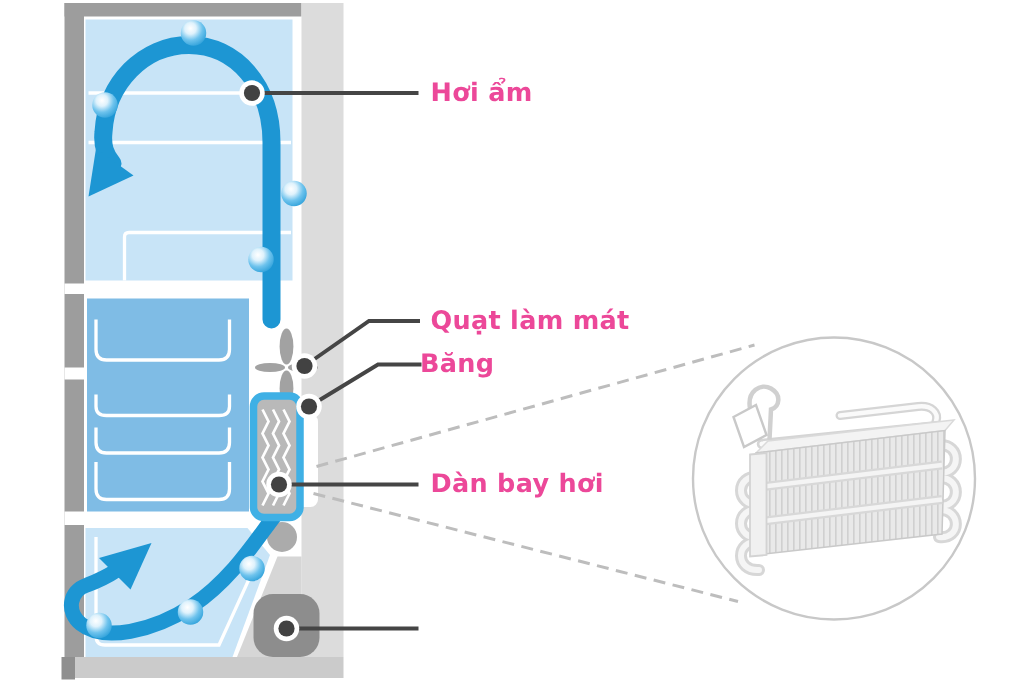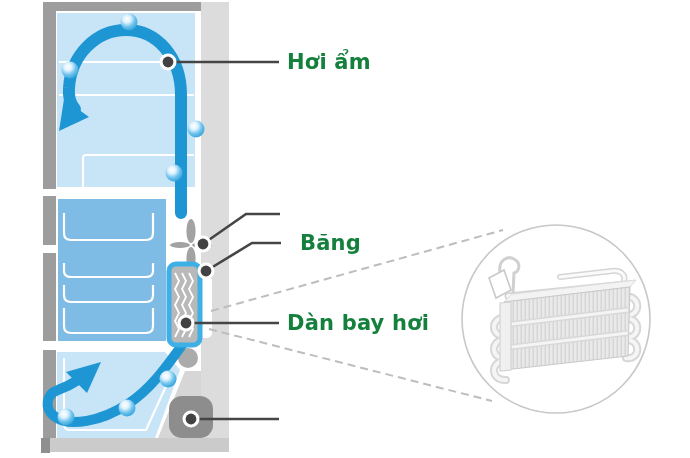--- a/index.html
+++ b/index.html
@@ -7,23 +7,23 @@
     position:relative;
     width:690px;height:458px;
     background:#ffffff;
     font-family:"DejaVu Sans","Liberation Sans",sans-serif;
     overflow:hidden;
   }
   .diagram-svg{position:absolute;left:0;top:0;}
   .callout-label{
     position:absolute;
     transform:translateY(-50%);
-    font-size:21px;
+    font-size:17px;
     font-weight:700;
-    color:#15803d;
+    color:#ec4899;
     letter-spacing:0.2px;
     white-space:nowrap;
   }
 </style>
 </head>
 <body>
 
 <div class="stage">
 
 <svg class="diagram-svg" width="690" height="458" viewBox="0 0 690 458">
@@ -193,15 +193,16 @@
           <circle cx="186" cy="323" r="5.4" fill="#424242"></circle>
     </g>
     <g>
       <circle cx="191" cy="419" r="8.5" fill="#ffffff"></circle>
           <circle cx="191" cy="419" r="5.4" fill="#424242"></circle>
     </g>
   </g>
 </svg>
 
   <div class="callout-label" style="left:287px;top:62px;">Hơi ẩm</div>
-  <div class="callout-label" style="left:300px;top:243px;">Băng</div>
+  <div class="callout-label" style="left:287px;top:214px;">Quạt làm mát</div>
+  <div class="callout-label" style="left:280px;top:243px;">Băng</div>
   <div class="callout-label" style="left:287px;top:323px;">Dàn bay hơi</div>
 </div>
 
 </body></html>

